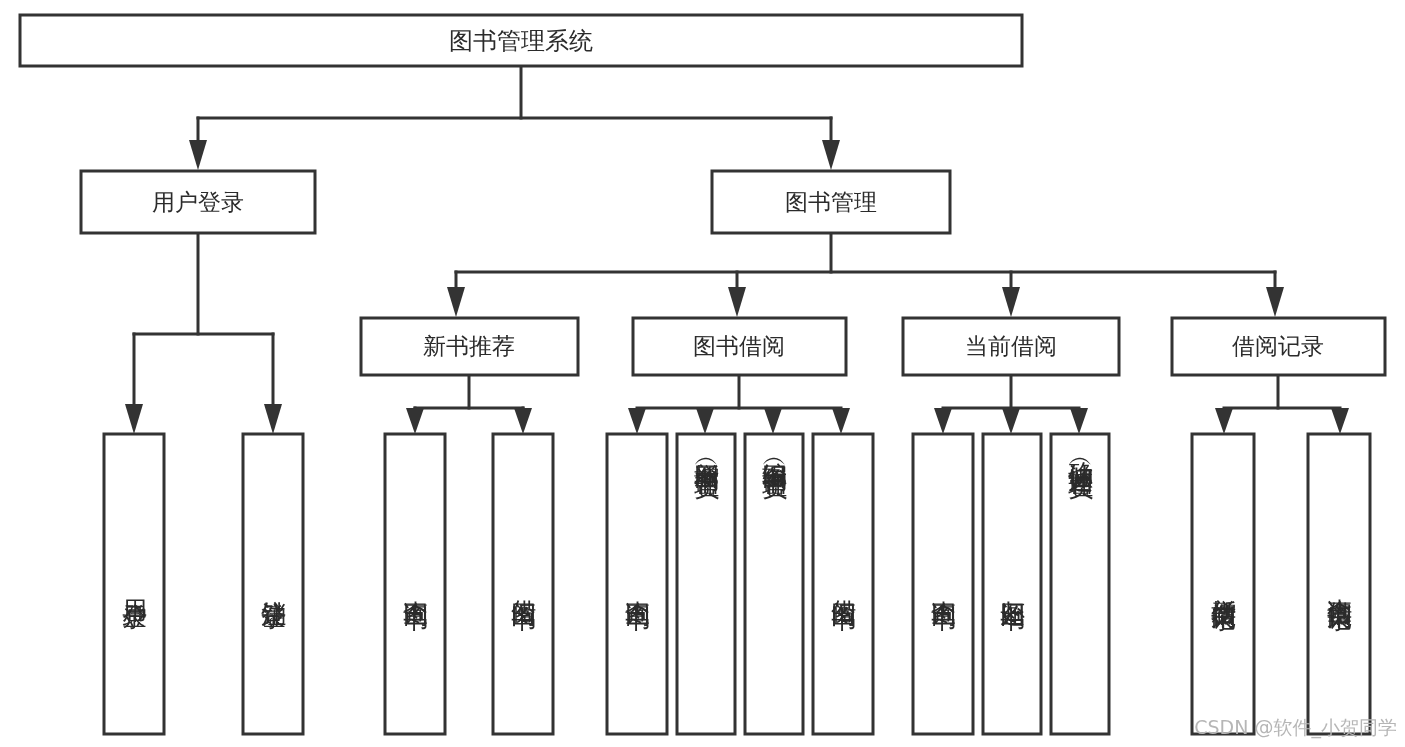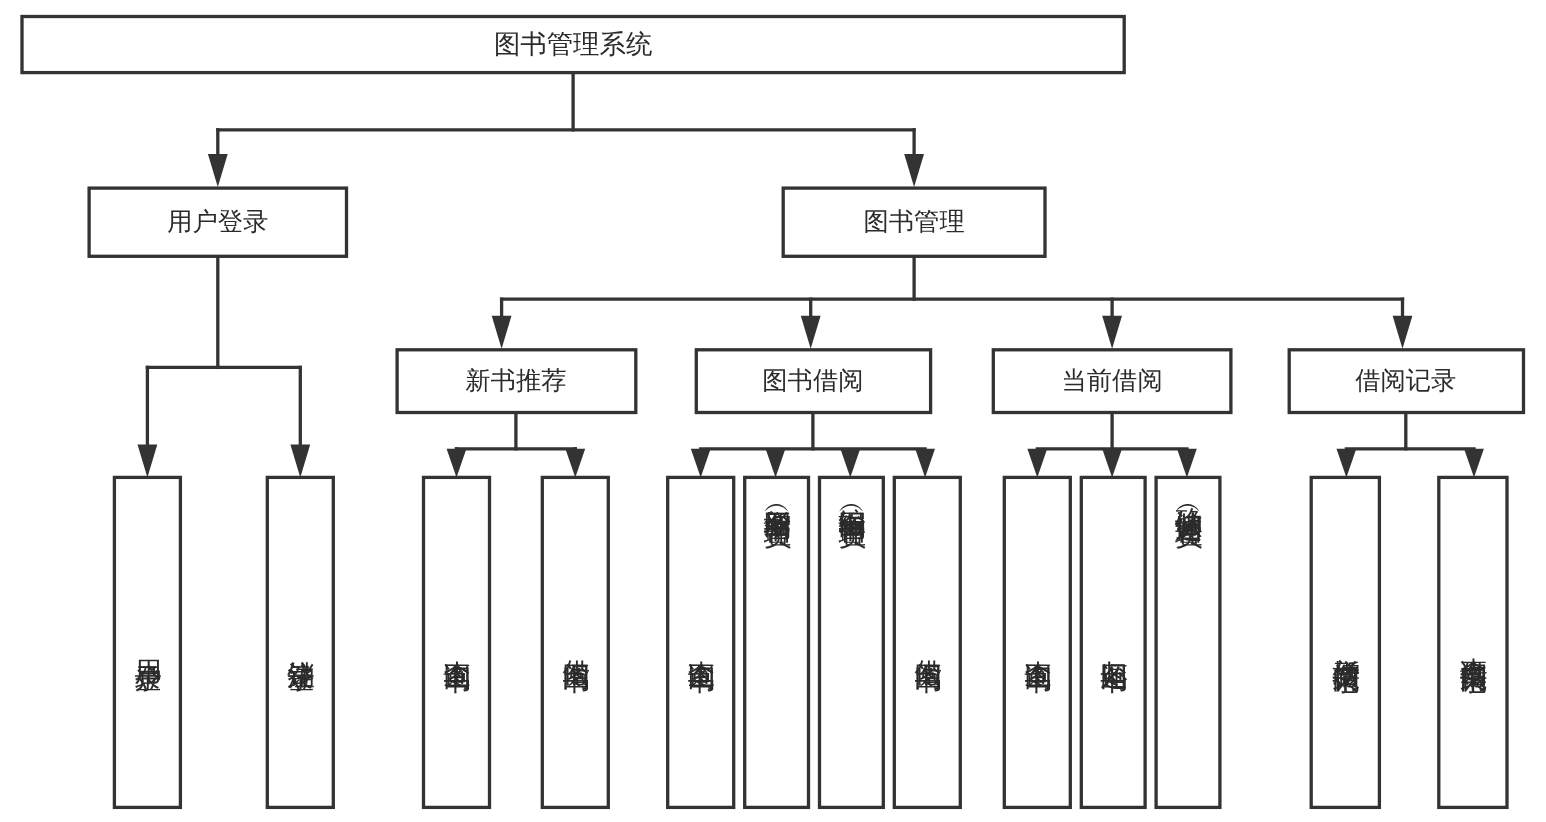--- a/index.html
+++ b/index.html
@@ -248,14 +248,15 @@
     <span class="vert-label" style="margin-top:8px;">确认归还（管理员）</span>
   </div>
 
   <div class="vert-label-wrap" style="left:1192px; top:434px; width:62px; height:300px;">
     <span class="vert-label">新增借阅记录</span>
   </div>
   <div class="vert-label-wrap" style="left:1308px; top:434px; width:62px; height:300px;">
     <span class="vert-label">查询借阅记录</span>
   </div>
 
+  <div class="watermark">CSDN @软件_小贺同学</div>
 
 </div>
 
 </body></html>

